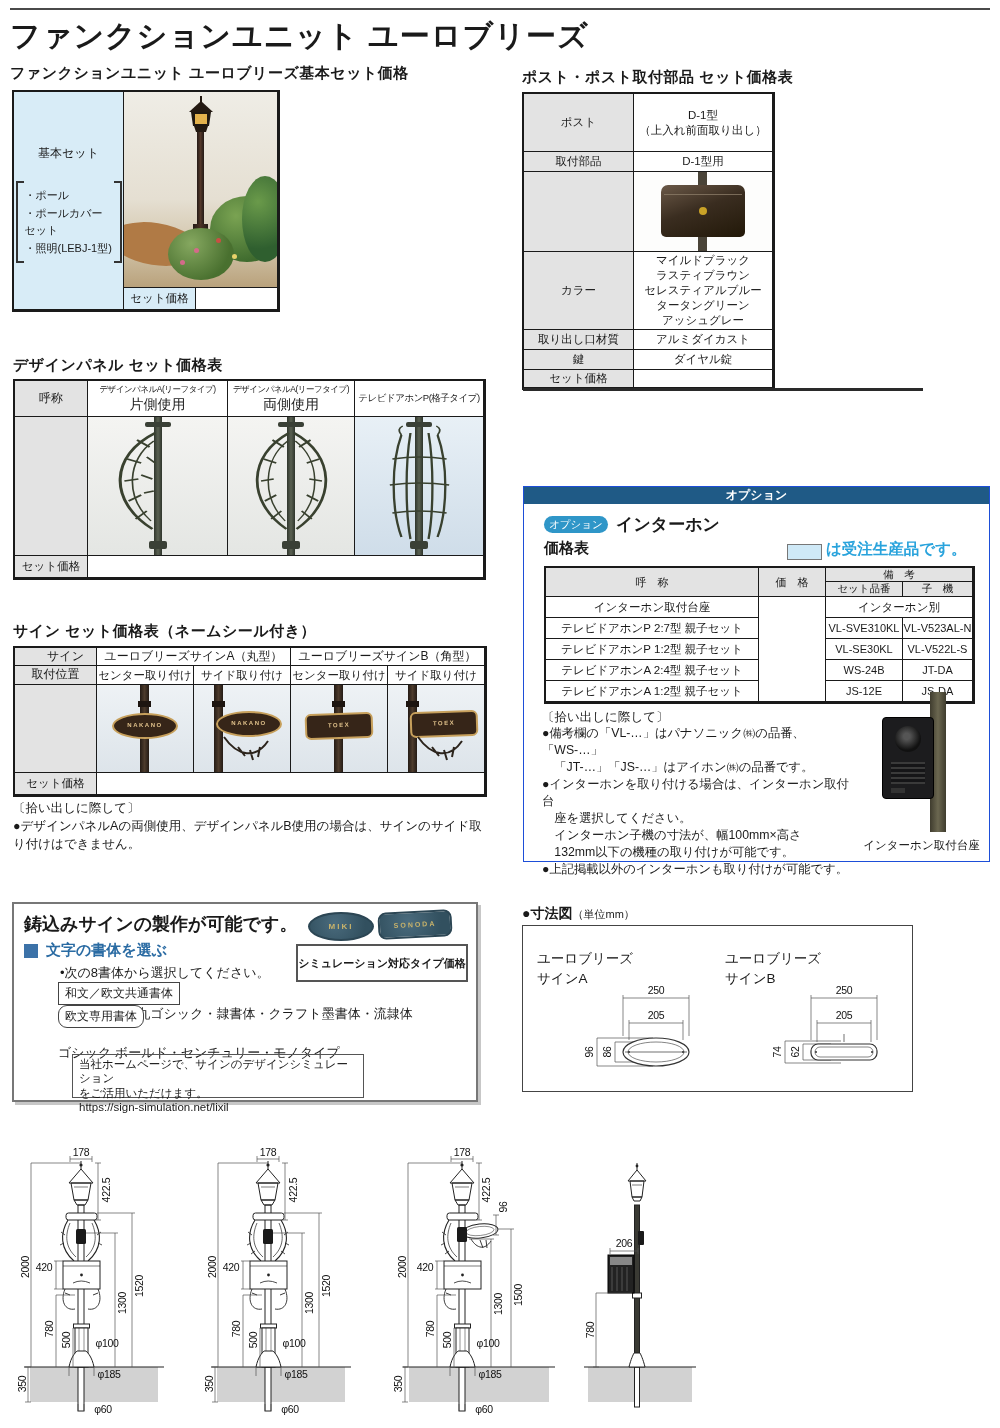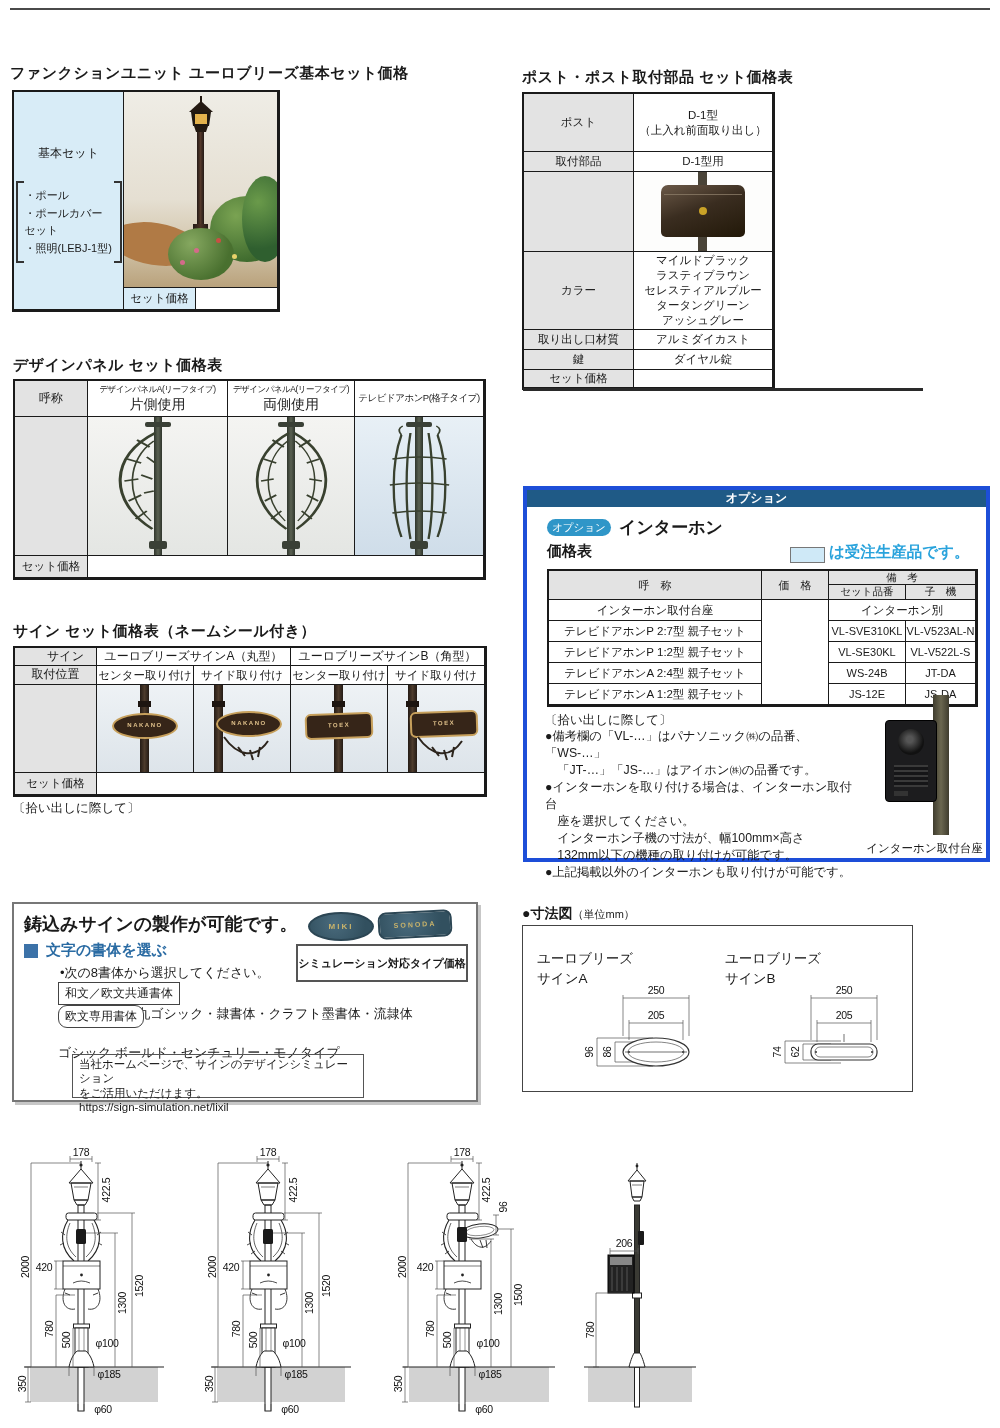--- a/index.html
+++ b/index.html
@@ -53,21 +53,21 @@
            background:#3a4036;border-radius:2px;}
   .sp{background:linear-gradient(180deg,#eef2f5,#dde4ea);}
   .sp-pole{position:absolute;top:0;bottom:0;width:9px;background:linear-gradient(90deg,#241b15,#4d3b2c,#241b15);}
   .sp-collar{position:absolute;top:16px;width:13px;height:6px;background:#1d1510;}
   .plate{position:absolute;height:22px;border:2px solid #c7a05c;background:#362518;display:flex;
          align-items:center;justify-content:center;color:#dfc08a;font-size:6px;font-weight:700;
          letter-spacing:1.5px;}
   .plate.oval{border-radius:50%;}
   .plate.rect{border-radius:6px;transform:rotate(-2deg);}
   
-  .opt-panel{position:absolute;left:523px;top:486px;width:467px;height:376px;border:4px solid #1d4ed8;
+  .opt-panel{position:absolute;left:523px;top:486px;width:467px;height:376px;border:1px solid #1d4ed8;
              box-sizing:border-box;background:#fff;}
   .opt-bar{position:absolute;left:0;right:0;top:0;height:17px;background:#1f5a86;color:#fff;
            font-size:12px;font-weight:700;text-align:center;line-height:17px;}
   .opt-badge{position:absolute;left:20px;top:29px;width:64px;height:17px;border-radius:9px;
            background:#2f96c8;color:#fff;font-size:10.5px;text-align:center;line-height:17px;}
   .opt-heading{position:absolute;left:92px;top:26px;font-size:17px;font-weight:700;}
   .opt-sub{position:absolute;left:20px;top:52px;font-size:15px;font-weight:700;}
   .legend-swatch{position:absolute;left:263px;top:57px;width:35px;height:16px;background:#cfe9f7;
            border:1px solid #777;box-sizing:border-box;}
   .legend-text{position:absolute;left:302px;top:52px;font-size:15.5px;font-weight:700;color:#29a3dc;}
@@ -113,20 +113,21 @@
   .note-title{position:absolute;font-size:12.5px;}
   .note-body{position:absolute;font-size:12.5px;line-height:1.45;}
   .divider{position:absolute;left:523px;top:388px;width:400px;height:3px;background:#2a2a2a;}
   svg{display:block;}
 </style>
 </head>
 <body>
 
 <div class="page">
   <div class="toprule"></div>
+  <div class="h1">ファンクションユニット ユーロブリーズ</div>
 
   <div class="sec-h" style="left:10px;top:64px;">ファンクションユニット ユーロブリーズ基本セット価格</div>
   <div class="tbl" style="left:12px;top:90px;grid-template-columns:110px 72px 82px;grid-template-rows:196px 22px;">
     <div class="blue basic-left" style="grid-row:1/3;">
       <span style="font-size:12px;">基本セット</span>
       <span class="bracket pre">・ポール
 ・ポールカバーセット
 ・照明(LEBJ-1型)</span>
     </div>
     <div style="grid-column:2/4;padding:0;">
@@ -280,20 +281,21 @@
         <div class="plate rect" style="left:22px;top:26px;width:64px;">TOEX</div>
         <svg class="abs" style="left:26px;top:50px;" width="52" height="34" viewBox="0 0 52 34">
           <path d="M4,2 C18,22 36,24 48,6 M18,12 l7,9 M30,15 l3,10 M40,12 l-2,10" fill="none" stroke="#2c241c" stroke-width="2"></path>
         </svg>
       </div>
     </div>
     <div class="gray">セット価格</div>
     <div style="grid-column:2/6;"></div>
   </div>
   <div class="note-title" style="left:13px;top:800px;">〔拾い出しに際して〕</div>
+  <div class="note-body" style="left:13px;top:817px;width:478px;">●デザインパネルAの両側使用、デザインパネルB使用の場合は、サインのサイド取り付けはできません。</div>
 
   <div class="divider"></div>
 
   <div class="opt-panel">
     <div class="opt-bar">オプション</div>
     <div class="opt-badge">オプション</div>
     <div class="opt-heading">インターホン</div>
     <div class="opt-sub">価格表</div>
     <div class="legend-swatch"></div>
     <div class="legend-text">は受注生産品です。</div>

